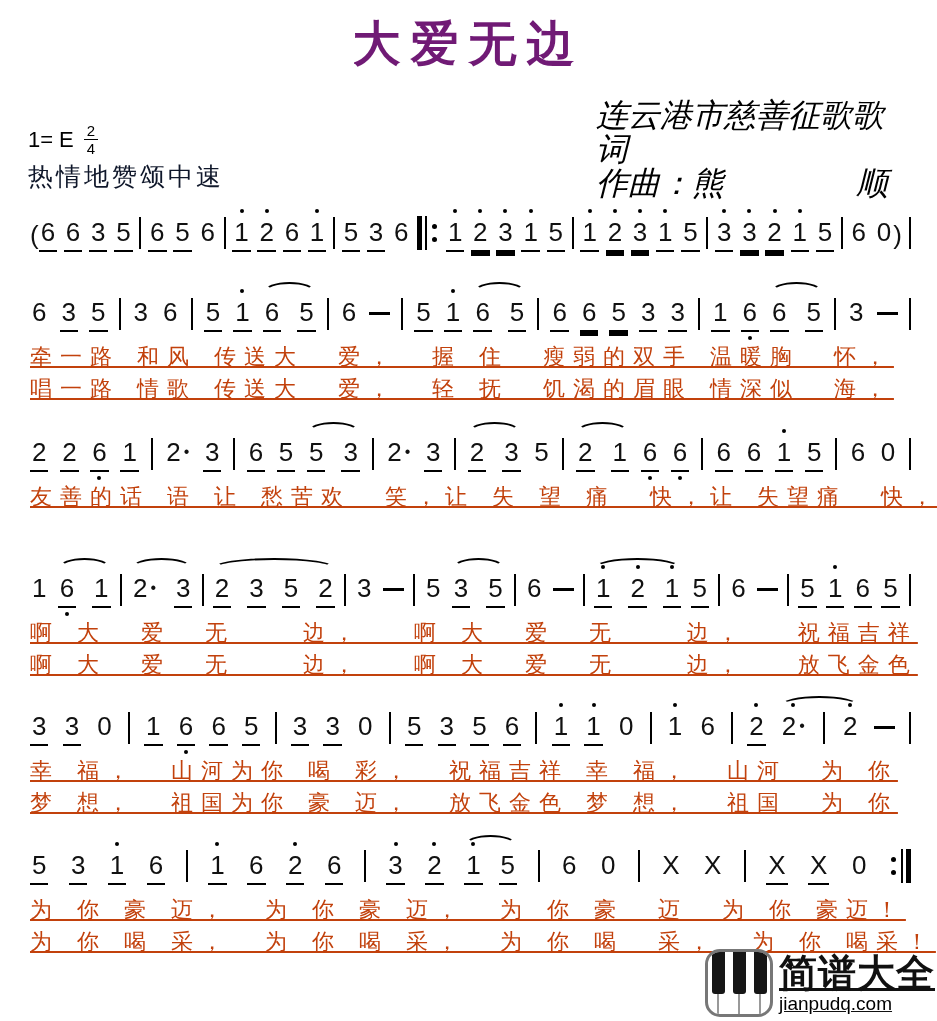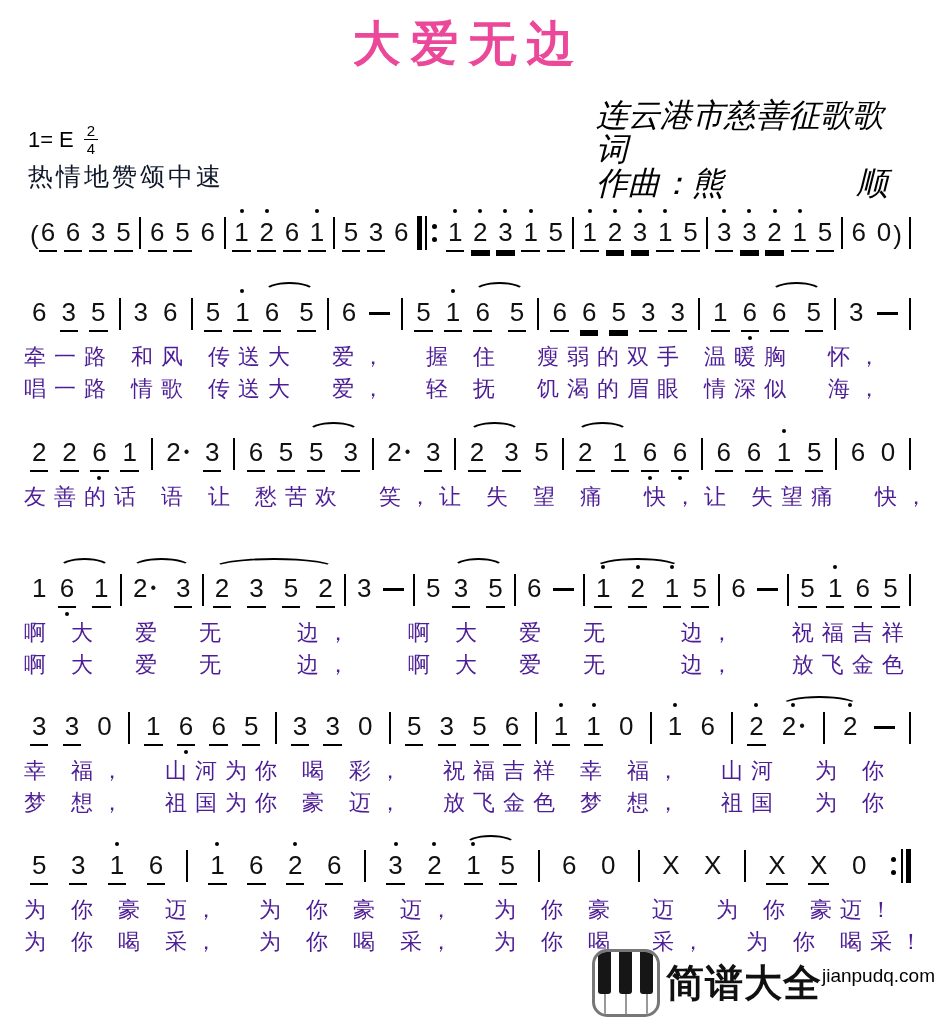--- a/index.html
+++ b/index.html
@@ -1,20 +1,20 @@
 <!DOCTYPE html>
 <html><head>
 <meta charset="utf-8">
 <style>
   html,body{margin:0;padding:0;background:#fff;}
   .page{position:relative;width:937px;height:1021px;background:#ffffff;overflow:hidden;
         font-family:"Liberation Sans", sans-serif;color:#111;}
   
   .title{position:absolute;top:12px;left:0;width:100%;text-align:center;margin:0;
-         font-family:"DejaVu Serif", serif;font-weight:900;font-size:48px;letter-spacing:10px;color:#ec4899;}
+         font-family:"DejaVu Serif", serif;font-weight:900;font-size:48px;letter-spacing:10px;color:#701a75;}
   .credits{position:absolute;left:596px;top:98px;width:292px;
            font-family:"DejaVu Serif", serif;font-size:32px;line-height:34px;color:#000;font-style:italic;}
   .composer-row{display:flex;justify-content:space-between;text-align:center;}
   .keysig{position:absolute;left:28px;top:122px;display:flex;align-items:center;gap:6px;
           font-size:22px;color:#000;}
   .frac{display:inline-flex;flex-direction:column;align-items:center;font-size:15px;line-height:1.15;margin-left:4px;}
   .frac .num{border-bottom:1.5px solid #000;padding:0 3px;}
   .tempo{position:absolute;left:28px;top:160px;font-family:"DejaVu Serif", serif;
          font-size:25px;letter-spacing:3px;color:#0f172a;}
   
@@ -33,30 +33,30 @@
   .bar{width:2px;height:32px;background:#000;}
   .dash{width:21px;height:3px;background:#000;}
   .grp{position:relative;display:inline-flex;align-items:center;gap:16px;}
   .arc{position:absolute;top:-15px;left:1px;right:1px;height:15px;
        border:2px solid transparent;border-top-color:#000;border-radius:50%;}
   .rpt{display:inline-flex;align-items:center;gap:3px;height:34px;}
   .rthick{width:5px;height:34px;background:#000;}
   .rthin{width:2px;height:34px;background:#000;}
   .rdots{display:inline-flex;flex-direction:column;gap:8px;margin:0 2px;}
   .rdot{width:5px;height:5px;border-radius:50%;background:#000;}
-  .lyric{padding-left:24px;margin-top:5px;white-space:pre;font-family:"DejaVu Serif", serif;
-         font-size:22px;line-height:27px;letter-spacing:8px;word-spacing:2px;color:#4c1d95;}
+  .lyric{padding-left:30px;margin-top:5px;white-space:pre;font-family:"DejaVu Serif", serif;
+         font-size:22px;line-height:27px;letter-spacing:8px;word-spacing:2px;color:#c2410c;text-decoration:underline;}
   
   .watermark{position:absolute;right:2px;bottom:4px;display:flex;align-items:center;gap:6px;}
   .wm-icon{width:62px;height:62px;border:3px solid #777;border-radius:15px;background:#fff;
            display:flex;justify-content:center;gap:8px;padding-top:0;overflow:hidden;}
   .pkey{display:flex;flex-direction:column;align-items:center;}
   .bkey{width:13px;height:42px;background:#161616;border-radius:0 0 3px 3px;}
   .ksep{width:1.5px;height:20px;background:#999;}
-  .wm-text{display:flex;flex-direction:row;line-height:1;}
+  .wm-text{display:flex;flex-direction:column;line-height:1;text-decoration:underline;}
   .wm-name{font-size:38px;font-weight:bold;color:#101010;letter-spacing:1px;}
   .wm-url{font-size:19px;color:#000000;margin-top:2px;}
 </style>
 </head>
 <body>
 
 <div class="page">
 
   <h1 class="title">大爱无边</h1>
 

